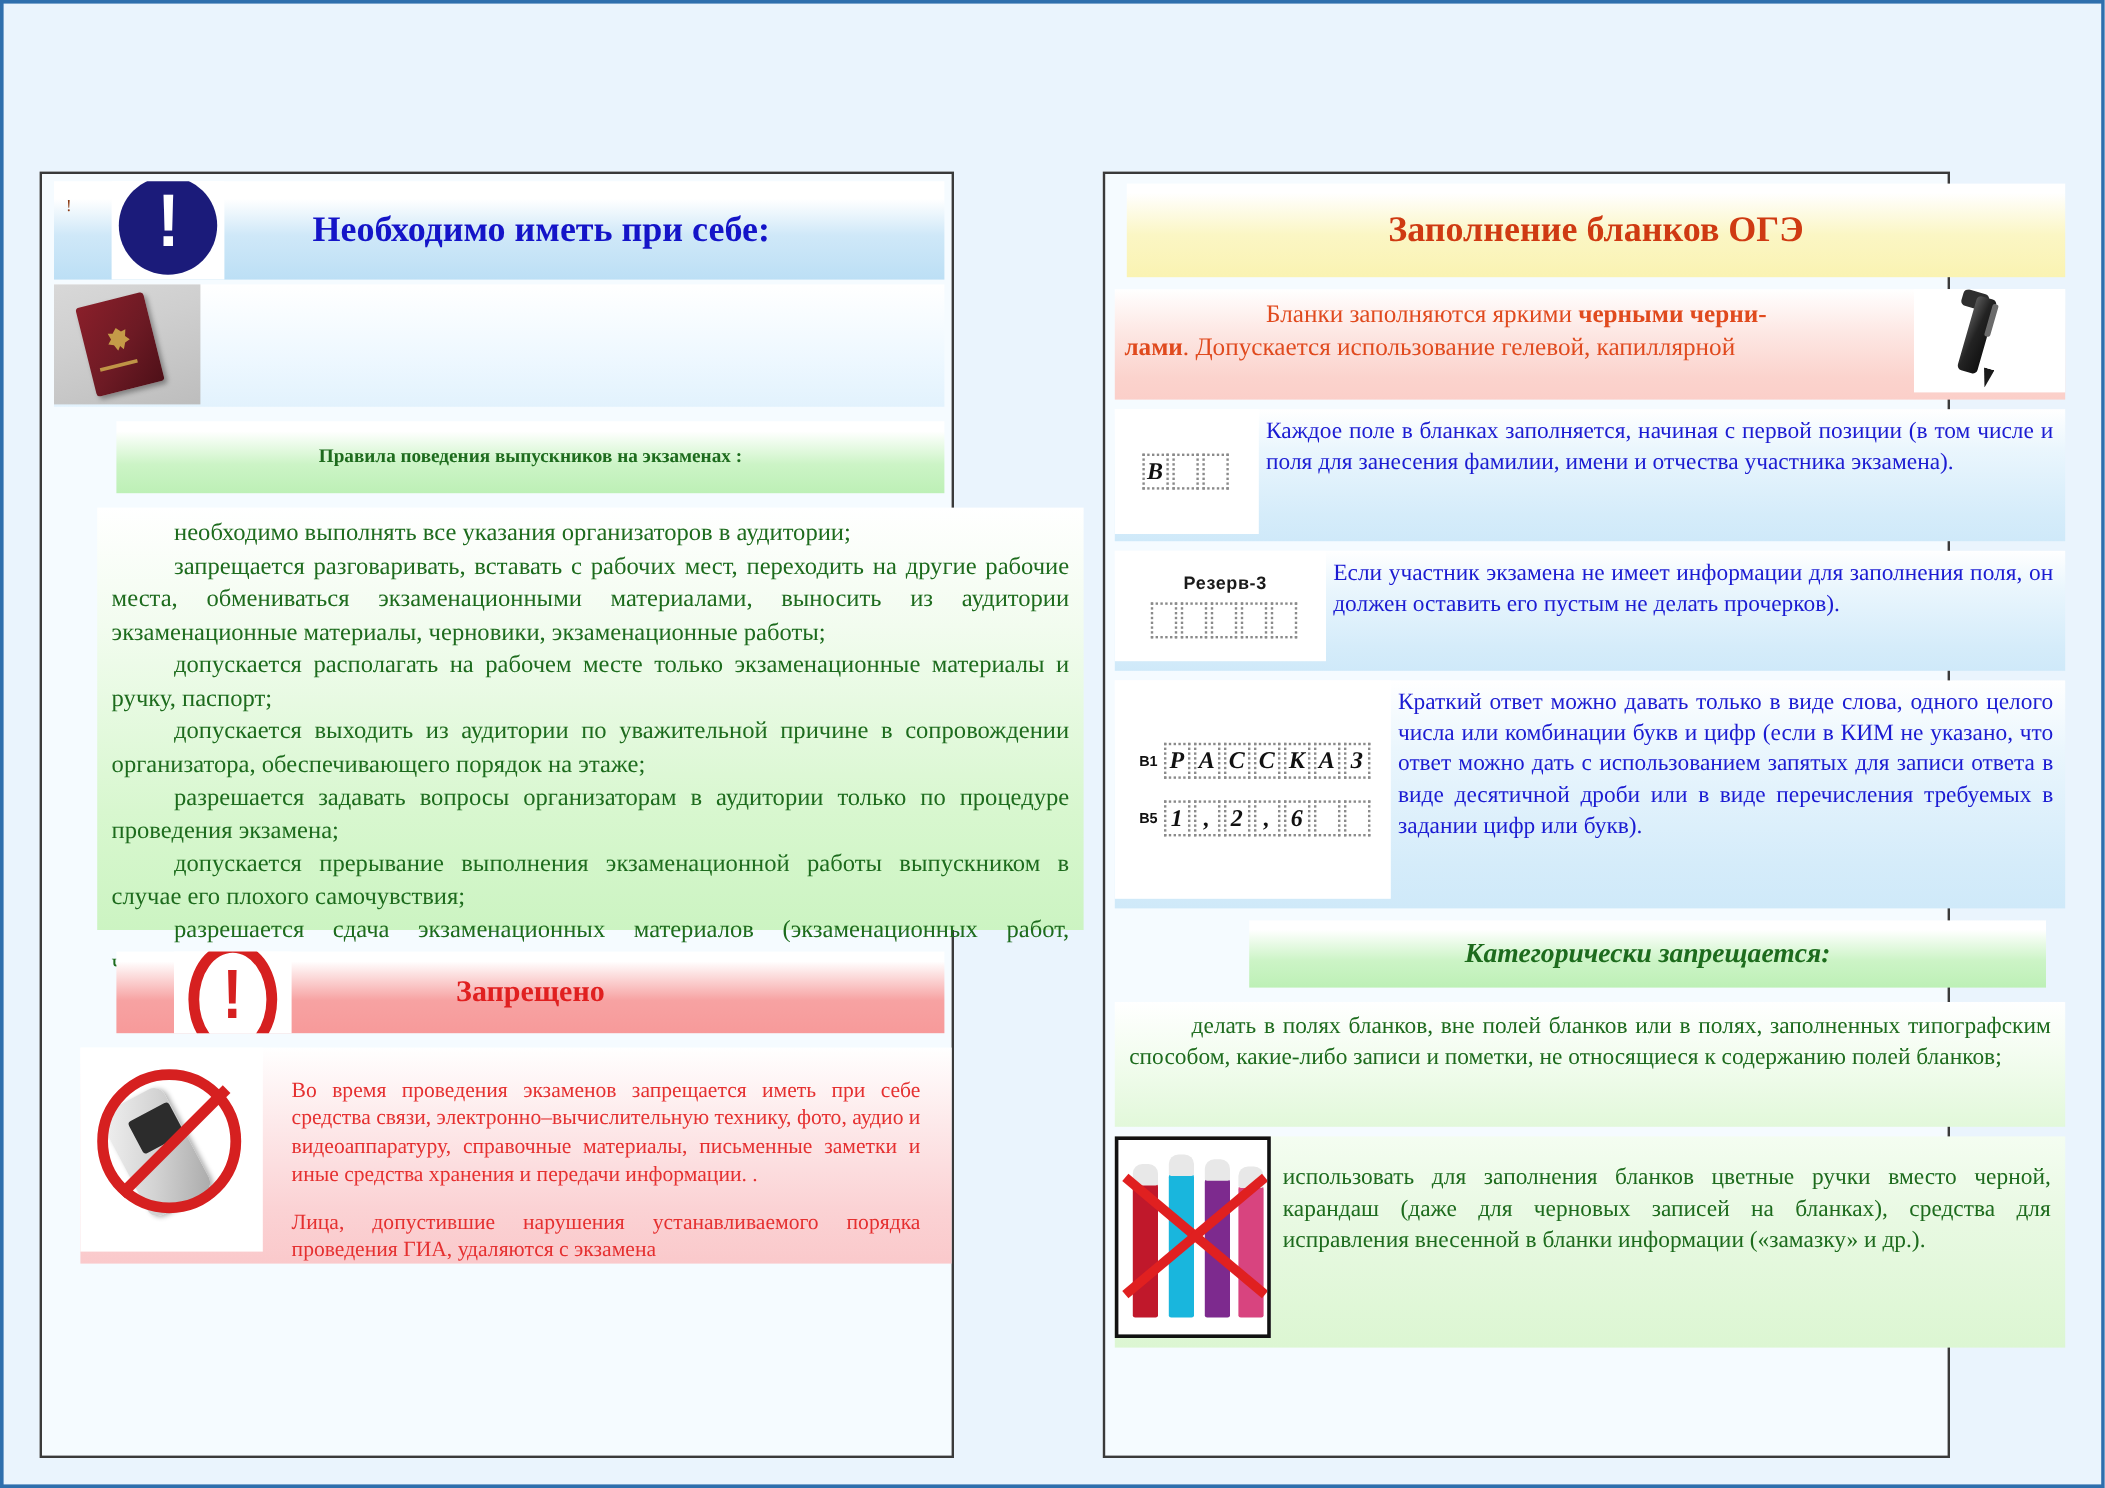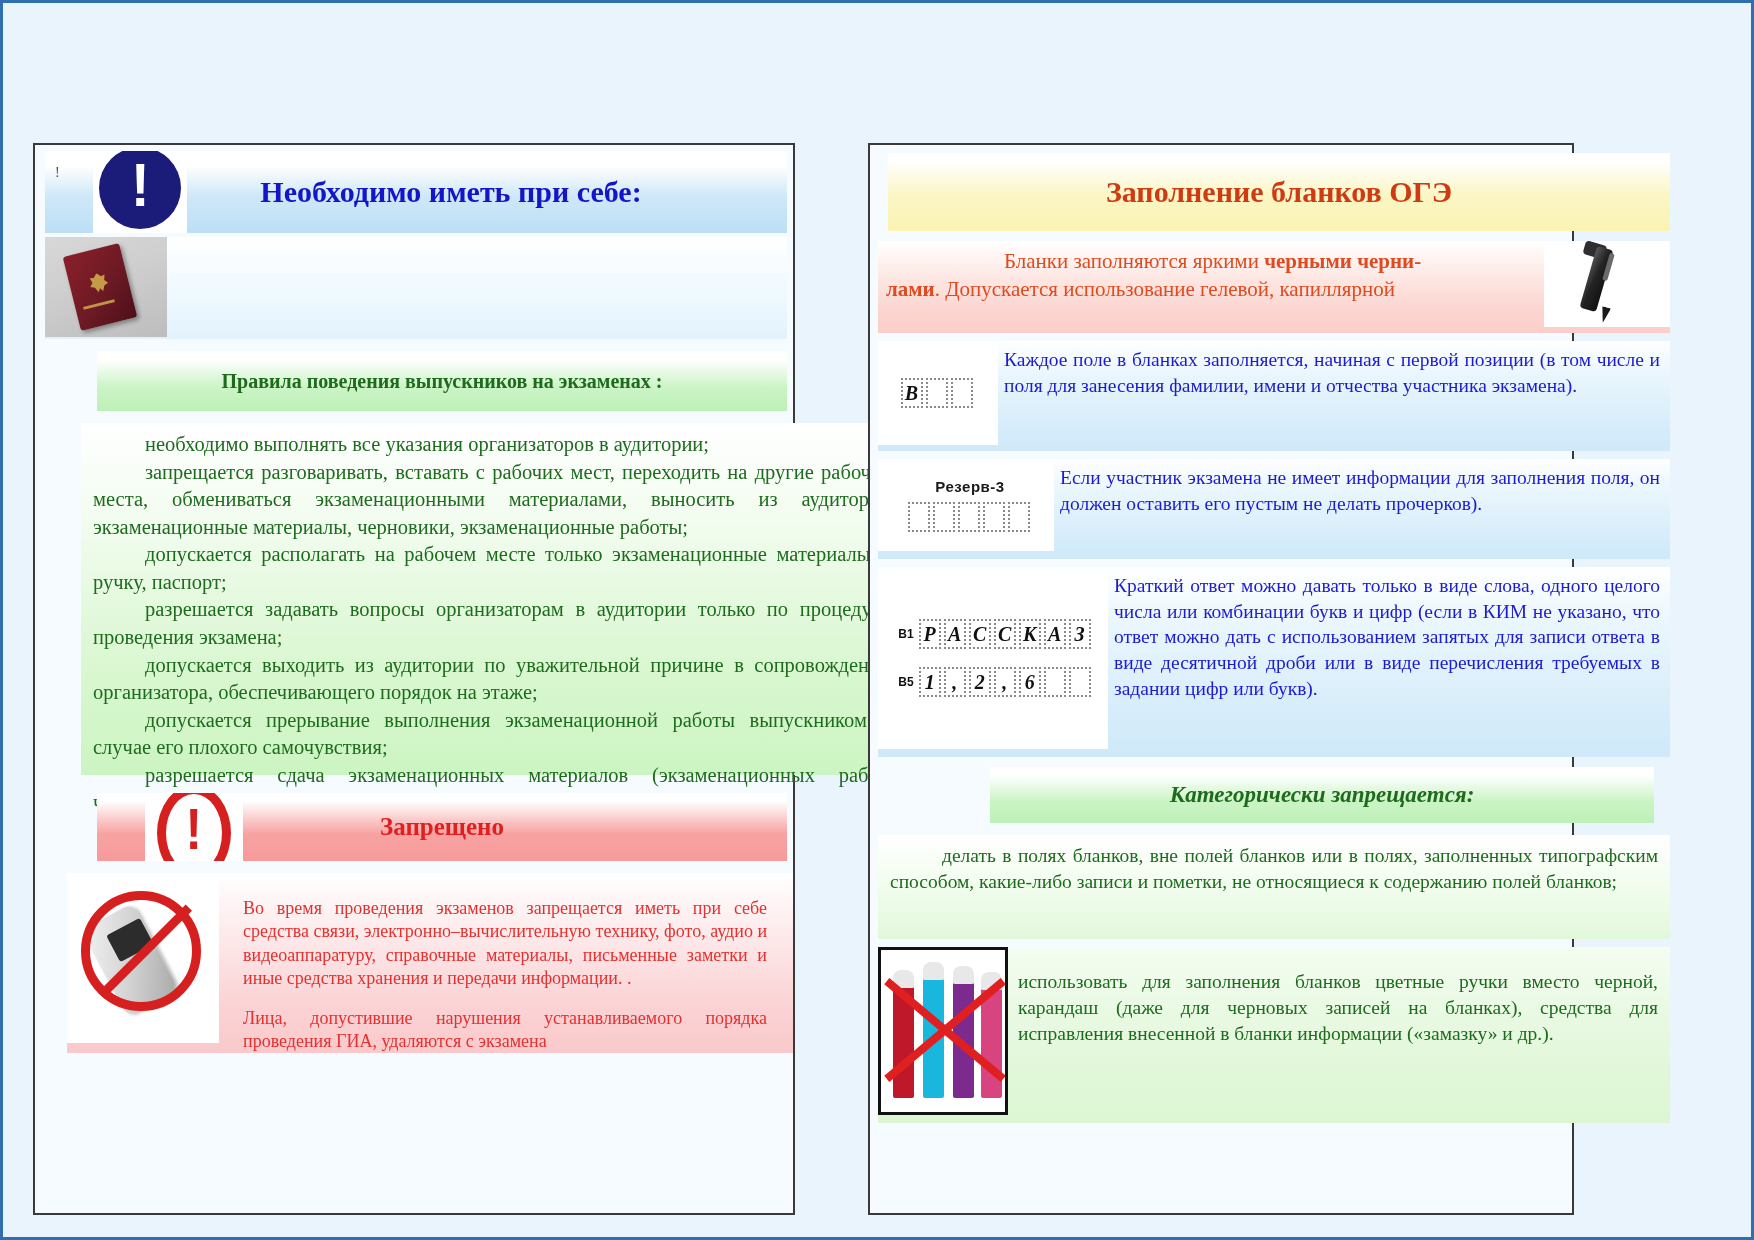--- a/index.html
+++ b/index.html
@@ -39,21 +39,21 @@
   }
 
   
   .column {
     position:absolute;
     top:140px;
     background:#f5fbff;
     border:2px solid #3a3a3a;
   }
   #col-left  { left:30px;  width:762px;  height:1072px; }
-  #col-right { left:865px; width:706px;  height:1072px; }
+  #col-right { left:916px; width:706px;  height:1072px; }
 
   
   .band {
     position:relative;
     display:flex; align-items:center;
     overflow:hidden;
   }
   .band-title {
     width:100%;
     text-align:center;
@@ -138,21 +138,21 @@
   }
   #lc-passport-text {
     flex:1; padding:10px 12px 0 14px;
     color:#1414c8; font-size:23px; line-height:1.35;
   }
   #lc-passport-text .first { padding-left:42px; }
 
   #lc-rules-head {
     position:absolute; left:62px; top:206px; width:690px; height:60px;
   }
-  #lc-rules-head .band-title { color:#1d6b1d; font-size:20px; }
+  #lc-rules-head .band-title { color:#1d6b1d; font-size:16px; }
 
   #lc-rules-body {
     position:absolute; left:46px; top:278px; width:822px; height:352px;
     background:linear-gradient(to bottom,#ffffff 0%, #f2fcef 28%, #d8f7cf 72%, #ccf4c2 100%);
     padding:8px 12px 6px 12px;
     color:#1d6b1d; font-size:20.5px; line-height:1.345;
     text-align:justify;
   }
   #lc-rules-body p { margin:0; text-indent:52px; }
 
@@ -382,22 +382,22 @@
     </div>
 
     <div id="lc-rules-head" class="band band-green">
       <span class="band-title">Правила поведения выпускников на экзаменах :</span>
     </div>
 
     <div id="lc-rules-body">
       <p>необходимо выполнять все указания организаторов в аудитории;</p>
       <p>запрещается разговаривать, вставать с рабочих мест, переходить на другие рабочие места, обмениваться экзаменационными материалами, выносить из аудитории экзаменационные материалы, черновики, экзаменационные работы;</p>
       <p>допускается располагать на рабочем месте только экзаменационные материалы и ручку, паспорт;</p>
+      <p>допускается выходить из аудитории по уважительной причине в сопровождении организатора, обеспечивающего порядок на этаже;</p>
       <p>разрешается задавать вопросы организаторам в аудитории только по процедуре проведения экзамена;</p>
-      <p>допускается выходить из аудитории по уважительной причине в сопровождении организатора, обеспечивающего порядок на этаже;</p>
       <p>допускается прерывание выполнения экзаменационной работы выпускником в случае его плохого самочувствия;</p>
       <p>разрешается сдача экзаменационных материалов (экзаменационных работ, черновиков, бланков ) досрочно по мере выполнения работы.</p>
     </div>
 
     <div id="lc-forbid-head" class="band band-red">
       <span class="warn-circle-red">
         <span class="ring">
           <span class="bang">!</span>
         </span>
       </span>

